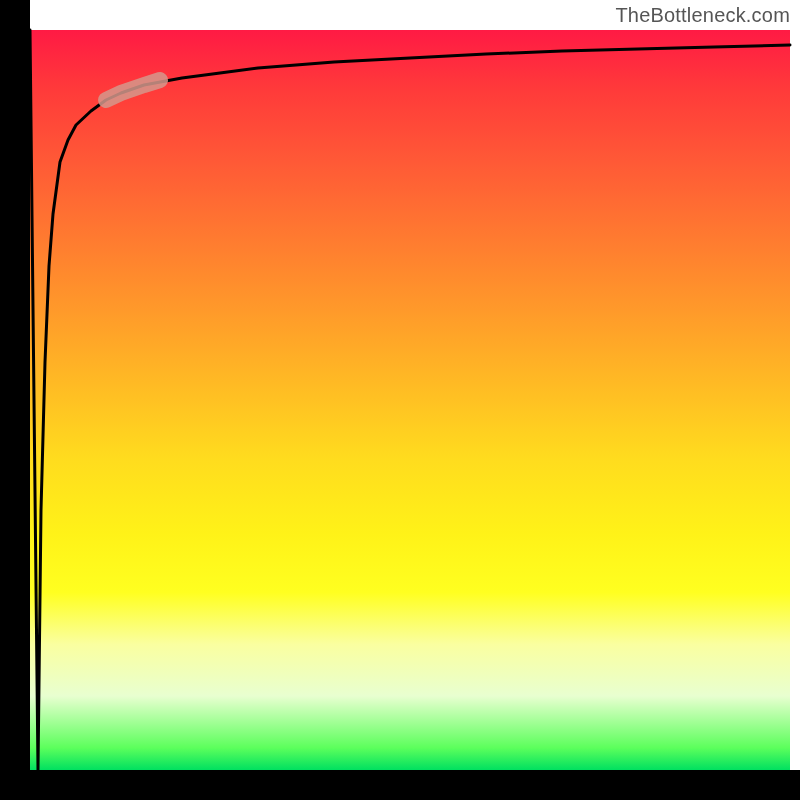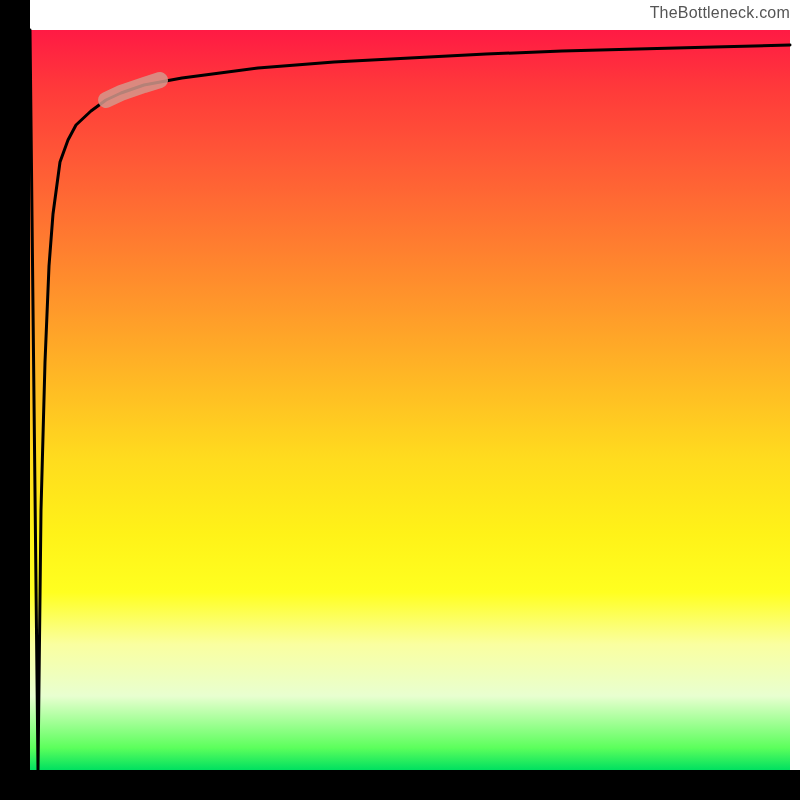--- a/index.html
+++ b/index.html
@@ -13,21 +13,21 @@
   }
   .chart-container {
     position: relative;
     width: 800px;
     height: 800px;
   }
   .watermark {
     position: absolute;
     top: 4px;
     right: 10px;
-    font-size: 16px;
+    font-size: 20px;
     font-weight: 500;
     color: #555;
     letter-spacing: 0.2px;
     z-index: 10;
   }
   .plot-area {
     position: absolute;
     left: 30px;
     top: 30px;
     width: 760px;

